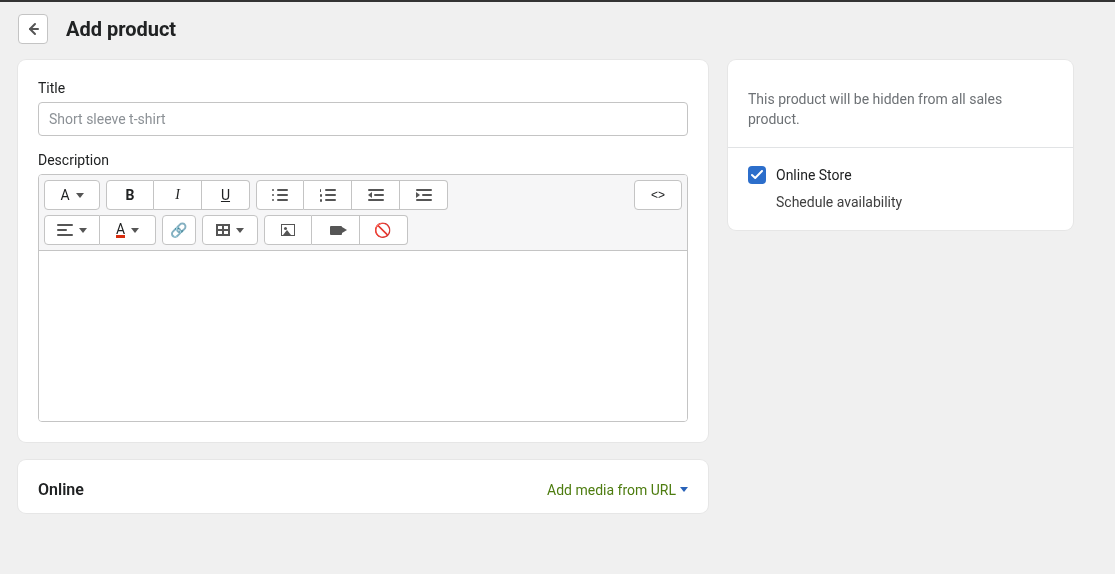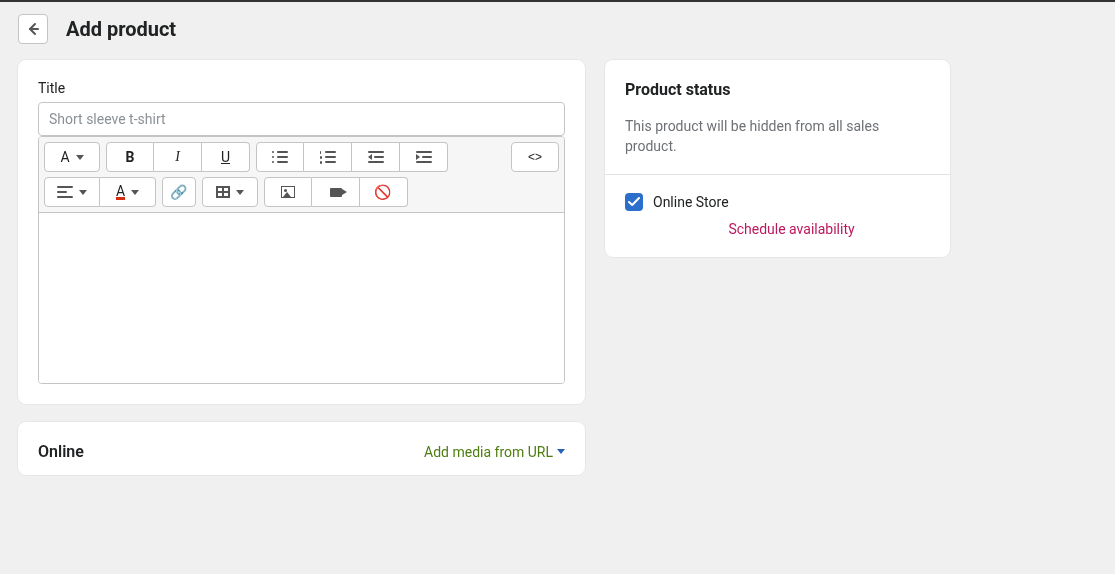--- a/index.html
+++ b/index.html
@@ -33,21 +33,21 @@
   }
   .page-title {
     font-size: 20px;
     font-weight: 700;
   }
   .columns {
     display: flex;
     gap: 20px;
     padding: 0 18px 0 18px;
   }
-  .main-col { width: 567px; }
+  .main-col { width: 690px; }
   .side-col { width: 345px; }
   .card {
     background: #fff;
     border-radius: 8px;
     box-shadow: 0 0 0 1px rgba(0,0,0,0.04);
     margin-bottom: 18px;
   }
   .card-pad { padding: 20px; }
   .field-label { font-size: 14px; margin-bottom: 6px; }
   .text-input, .select-input {
@@ -166,21 +166,21 @@
   }
   .select-wrap.inline-chev .chevrons { border:none; width:16px; right:10px; }
   .chev-up { width:0;height:0;border-left:4px solid transparent;border-right:4px solid transparent;border-bottom:4px solid #555; }
   .chev-down { width:0;height:0;border-left:4px solid transparent;border-right:4px solid transparent;border-top:4px solid #555; }
   .help { color:#6d7175; font-size:14px; margin-top:10px; line-height:1.4; }
   .divider { border-top:1px solid #e1e3e5; margin:18px -20px; }
   .subheading { font-size:12px; letter-spacing:0.4px; color:#6d7175; font-weight:600; margin-bottom:14px; }
   .check-row { display:flex; align-items:center; gap:10px; font-size:14px; }
   .checkbox { width:18px; height:18px; background:#2c6ecb; border-radius:4px; display:flex; align-items:center; justify-content:center; }
   .checkbox svg { width:12px; height:10px; }
-  .linkline { color:#be185d; font-size:14px; margin-left:28px; margin-top:10px; cursor:pointer;text-align:center; }
+  .linkline { color:#404040; font-size:14px; margin-left:28px; margin-top:10px; cursor:pointer; }
 
   .type-row { display:flex; gap:8px; }
   .type-row .select-wrap { flex:1; }
   .stepper { width:38px; border:1px solid #c4c4c4; border-radius:4px; display:flex; flex-direction:column; align-items:center; justify-content:center; gap:2px; background:#fff; }
 </style>
 </head>
 <body>
 
 <div class="topbar">
   <div class="back-btn">
@@ -192,20 +192,21 @@
   <div class="page-title">Add product</div>
 </div>
 
 <div class="columns">
   <div class="main-col">
 
     <div class="card card-pad">
       <div class="field-label">Title</div>
       <input class="text-input" placeholder="Short sleeve t-shirt" style="">
 
+      <div class="field-label mt">Description</div>
       <div class="rte">
         <div class="rte-toolbar">
           <div class="rte-row">
             <div class="btn-group">
               <div class="rte-btn wide">
                   <span>A</span>
                   <span class="caret"></span>
                 </div>
             </div>
             <div class="btn-group">
@@ -318,21 +319,20 @@
           <span>Add media from URL</span>
           <span class="caret"></span>
         </div>
       </div>
     </div>
   </div>
 
   <div class="side-col">
 
     <div class="card card-pad">
-      <div class="side-title">Product status</div>
       <div class="help">This product will be hidden from all sales product.</div>
       <div class="divider"></div>
       <div class="check-row">
         <div class="checkbox">
           <svg viewBox="0 0 12 10">
               <path d="M1 5 L4.2 8 L11 1" stroke="#fff" stroke-width="2" fill="none" stroke-linecap="round" stroke-linejoin="round"></path>
             </svg>
         </div>
         <span>Online Store</span>
       </div>

